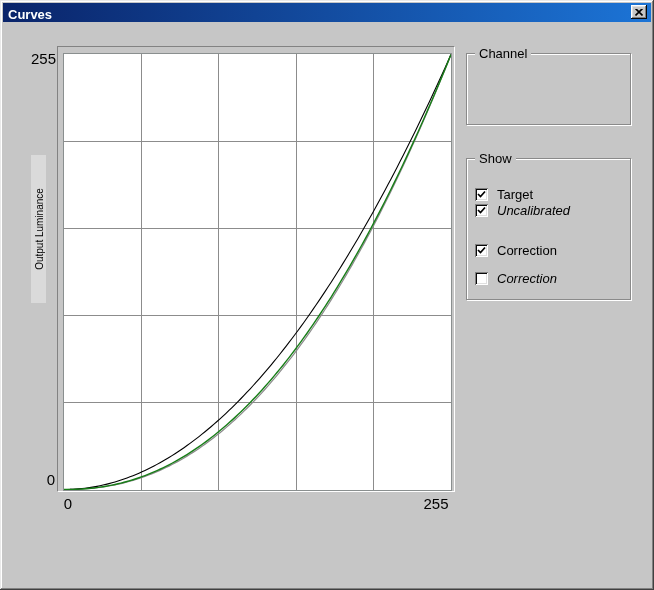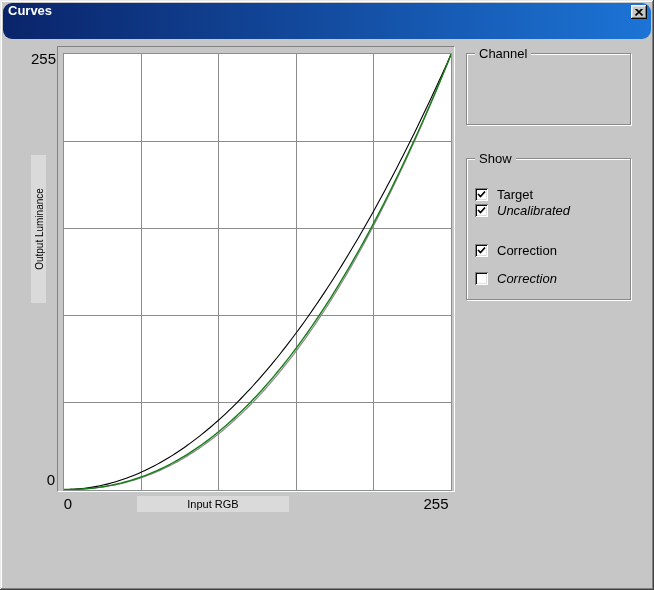--- a/index.html
+++ b/index.html
@@ -2,22 +2,22 @@
 <html><head>
 <meta charset="utf-8">
 <style>
   html,body{margin:0;padding:0;}
   body{width:654px;height:590px;font-family:"Liberation Sans",sans-serif;-webkit-font-smoothing:none;}
   .window{
     position:relative;width:654px;height:590px;background:#c6c6c6;overflow:hidden;
     box-shadow:inset -1px -1px 0 #404040, inset 1px 1px 0 #e9e9e9, inset -2px -2px 0 #808080, inset 2px 2px 0 #ffffff;
   }
   .titlebar{
-    position:absolute;left:3px;top:3px;width:648px;height:36px;
-    display:flex;align-items:flex-start;color:#fff;border-radius:9px;
+    position:absolute;left:3px;top:3px;width:648px;height:19px;
+    display:flex;align-items:flex-end;color:#fff;
   }
   .titlebar .title{font-size:13px;font-weight:bold;padding-left:5px;letter-spacing:0;}
   .btn3d{
     background:#c6c6c6;border:none;padding:0;
     box-shadow:inset -1px -1px #0a0a0a, inset 1px 1px #ffffff, inset -2px -2px #808080, inset 2px 2px #dfdfdf;
   }
   .close-btn{position:absolute;right:4px;top:2px;width:16px;height:14px;display:flex;align-items:center;justify-content:center;cursor:pointer;}
   .sunken{border-style:solid;border-width:1px;border-color:#828282 #ffffff #ffffff #828282;}
   .chart-frame{position:absolute;left:57px;top:46px;width:396px;height:444px;background:#c6c6c6;}
   .plot{position:absolute;left:5px;top:6px;width:387px;height:436px;background:#ffffff;border:1px solid #8a8f8f;}
@@ -89,23 +89,20 @@
           <line y1="261.59999999999997" y2="261.59999999999997" x1="0" x2="387" stroke="#8c8c8c" stroke-width="1" shape-rendering="crispEdges"></line>
           <line x1="309.6" x2="309.6" y1="0" y2="436" stroke="#8c8c8c" stroke-width="1" shape-rendering="crispEdges"></line>
           <line y1="348.8" y2="348.8" x1="0" x2="387" stroke="#8c8c8c" stroke-width="1" shape-rendering="crispEdges"></line>
           <path d="M0.0 435.50 L3.0 435.49 L6.0 435.46 L9.0 435.40 L12.0 435.32 L15.0 435.20 L18.0 435.05 L21.0 434.86 L24.0 434.64 L27.0 434.38 L30.0 434.08 L33.0 433.75 L36.0 433.37 L39.0 432.95 L42.0 432.49 L45.0 431.99 L48.0 431.44 L51.0 430.86 L54.0 430.22 L57.0 429.54 L60.0 428.82 L63.0 428.04 L66.0 427.22 L69.0 426.36 L72.0 425.44 L75.0 424.48 L78.0 423.47 L81.0 422.41 L84.0 421.30 L87.0 420.13 L90.0 418.92 L93.0 417.66 L96.0 416.34 L99.0 414.98 L102.0 413.56 L105.0 412.09 L108.0 410.56 L111.0 408.98 L114.0 407.35 L117.0 405.66 L120.0 403.92 L123.0 402.13 L126.0 400.28 L129.0 398.37 L132.0 396.41 L135.0 394.39 L138.0 392.31 L141.0 390.18 L144.0 387.99 L147.0 385.75 L150.0 383.45 L153.0 381.08 L156.0 378.67 L159.0 376.19 L162.0 373.65 L165.0 371.06 L168.0 368.40 L171.0 365.69 L174.0 362.91 L177.0 360.08 L180.0 357.19 L183.0 354.23 L186.0 351.22 L189.0 348.14 L192.0 345.01 L195.0 341.81 L198.0 338.55 L201.0 335.23 L204.0 331.85 L207.0 328.40 L210.0 324.89 L213.0 321.32 L216.0 317.69 L219.0 313.99 L222.0 310.23 L225.0 306.41 L228.0 302.52 L231.0 298.57 L234.0 294.55 L237.0 290.47 L240.0 286.33 L243.0 282.12 L246.0 277.84 L249.0 273.50 L252.0 269.10 L255.0 264.63 L258.0 260.09 L261.0 255.49 L264.0 250.82 L267.0 246.09 L270.0 241.29 L273.0 236.42 L276.0 231.49 L279.0 226.49 L282.0 221.42 L285.0 216.29 L288.0 211.08 L291.0 205.81 L294.0 200.47 L297.0 195.07 L300.0 189.59 L303.0 184.05 L306.0 178.44 L309.0 172.76 L312.0 167.01 L315.0 161.20 L318.0 155.31 L321.0 149.35 L324.0 143.33 L327.0 137.23 L330.0 131.07 L333.0 124.84 L336.0 118.53 L339.0 112.16 L342.0 105.71 L345.0 99.20 L348.0 92.61 L351.0 85.95 L354.0 79.23 L357.0 72.43 L360.0 65.56 L363.0 58.62 L366.0 51.60 L369.0 44.52 L372.0 37.36 L375.0 30.13 L378.0 22.83 L381.0 15.46 L384.0 8.02 L387.0 0.50 " fill="none" stroke="#8a8a8a" stroke-width="1.2"></path>
           <path d="M0.0 435.50 L3.0 435.47 L6.0 435.40 L9.0 435.26 L12.0 435.08 L15.0 434.85 L18.0 434.56 L21.0 434.22 L24.0 433.83 L27.0 433.38 L30.0 432.89 L33.0 432.34 L36.0 431.74 L39.0 431.08 L42.0 430.38 L45.0 429.62 L48.0 428.81 L51.0 427.95 L54.0 427.03 L57.0 426.06 L60.0 425.04 L63.0 423.97 L66.0 422.85 L69.0 421.67 L72.0 420.44 L75.0 419.16 L78.0 417.83 L81.0 416.44 L84.0 415.01 L87.0 413.52 L90.0 411.97 L93.0 410.38 L96.0 408.73 L99.0 407.03 L102.0 405.28 L105.0 403.48 L108.0 401.62 L111.0 399.71 L114.0 397.75 L117.0 395.74 L120.0 393.68 L123.0 391.56 L126.0 389.39 L129.0 387.17 L132.0 384.89 L135.0 382.57 L138.0 380.19 L141.0 377.76 L144.0 375.27 L147.0 372.74 L150.0 370.15 L153.0 367.51 L156.0 364.82 L159.0 362.07 L162.0 359.28 L165.0 356.43 L168.0 353.52 L171.0 350.57 L174.0 347.56 L177.0 344.51 L180.0 341.40 L183.0 338.23 L186.0 335.02 L189.0 331.75 L192.0 328.43 L195.0 325.06 L198.0 321.63 L201.0 318.16 L204.0 314.63 L207.0 311.05 L210.0 307.41 L213.0 303.73 L216.0 299.99 L219.0 296.20 L222.0 292.36 L225.0 288.46 L228.0 284.51 L231.0 280.51 L234.0 276.46 L237.0 272.36 L240.0 268.20 L243.0 263.99 L246.0 259.73 L249.0 255.42 L252.0 251.05 L255.0 246.64 L258.0 242.17 L261.0 237.64 L264.0 233.07 L267.0 228.44 L270.0 223.76 L273.0 219.03 L276.0 214.25 L279.0 209.41 L282.0 204.52 L285.0 199.58 L288.0 194.59 L291.0 189.55 L294.0 184.45 L297.0 179.30 L300.0 174.10 L303.0 168.84 L306.0 163.54 L309.0 158.18 L312.0 152.77 L315.0 147.30 L318.0 141.79 L321.0 136.22 L324.0 130.60 L327.0 124.93 L330.0 119.20 L333.0 113.43 L336.0 107.60 L339.0 101.72 L342.0 95.78 L345.0 89.80 L348.0 83.76 L351.0 77.67 L354.0 71.52 L357.0 65.33 L360.0 59.08 L363.0 52.78 L366.0 46.43 L369.0 40.02 L372.0 33.57 L375.0 27.06 L378.0 20.50 L381.0 13.88 L384.0 7.22 L387.0 0.50 " fill="none" stroke="#000000" stroke-width="1.1"></path>
           <path d="M0.0 435.50 L3.0 435.49 L6.0 435.45 L9.0 435.39 L12.0 435.29 L15.0 435.16 L18.0 434.99 L21.0 434.78 L24.0 434.54 L27.0 434.26 L30.0 433.93 L33.0 433.57 L36.0 433.16 L39.0 432.71 L42.0 432.21 L45.0 431.68 L48.0 431.09 L51.0 430.46 L54.0 429.79 L57.0 429.07 L60.0 428.30 L63.0 427.48 L66.0 426.62 L69.0 425.71 L72.0 424.74 L75.0 423.73 L78.0 422.67 L81.0 421.56 L84.0 420.40 L87.0 419.19 L90.0 417.93 L93.0 416.61 L96.0 415.25 L99.0 413.83 L102.0 412.36 L105.0 410.83 L108.0 409.25 L111.0 407.62 L114.0 405.94 L117.0 404.20 L120.0 402.41 L123.0 400.56 L126.0 398.66 L129.0 396.70 L132.0 394.69 L135.0 392.62 L138.0 390.50 L141.0 388.31 L144.0 386.08 L147.0 383.78 L150.0 381.43 L153.0 379.03 L156.0 376.56 L159.0 374.04 L162.0 371.46 L165.0 368.82 L168.0 366.12 L171.0 363.37 L174.0 360.56 L177.0 357.68 L180.0 354.75 L183.0 351.76 L186.0 348.71 L189.0 345.60 L192.0 342.43 L195.0 339.21 L198.0 335.92 L201.0 332.57 L204.0 329.16 L207.0 325.69 L210.0 322.15 L213.0 318.56 L216.0 314.91 L219.0 311.19 L222.0 307.41 L225.0 303.58 L228.0 299.67 L231.0 295.71 L234.0 291.69 L237.0 287.60 L240.0 283.45 L243.0 279.24 L246.0 274.96 L249.0 270.62 L252.0 266.22 L255.0 261.75 L258.0 257.23 L261.0 252.63 L264.0 247.98 L267.0 243.26 L270.0 238.47 L273.0 233.62 L276.0 228.71 L279.0 223.73 L282.0 218.69 L285.0 213.59 L288.0 208.41 L291.0 203.18 L294.0 197.88 L297.0 192.51 L300.0 187.08 L303.0 181.58 L306.0 176.01 L309.0 170.39 L312.0 164.69 L315.0 158.93 L318.0 153.10 L321.0 147.21 L324.0 141.24 L327.0 135.22 L330.0 129.12 L333.0 122.96 L336.0 116.73 L339.0 110.44 L342.0 104.08 L345.0 97.65 L348.0 91.15 L351.0 84.59 L354.0 77.95 L357.0 71.25 L360.0 64.49 L363.0 57.65 L366.0 50.75 L369.0 43.77 L372.0 36.73 L375.0 29.62 L378.0 22.45 L381.0 15.20 L384.0 7.88 L387.0 0.50 " fill="none" stroke="#177d17" stroke-width="1.4"></path>
         </svg>
     </div>
   </div>
 
-  <div class="axis-strip x-strip">
-    <span>Input RGB</span>
-  </div>
 
   <div class="groupbox channel-group">
     <span class="legend">Channel</span>
   </div>
 
   <div class="groupbox show-group">
     <span class="legend">Show</span>
 
     <div class="check-row" style="top:28px;">
       <span class="checkbox">

